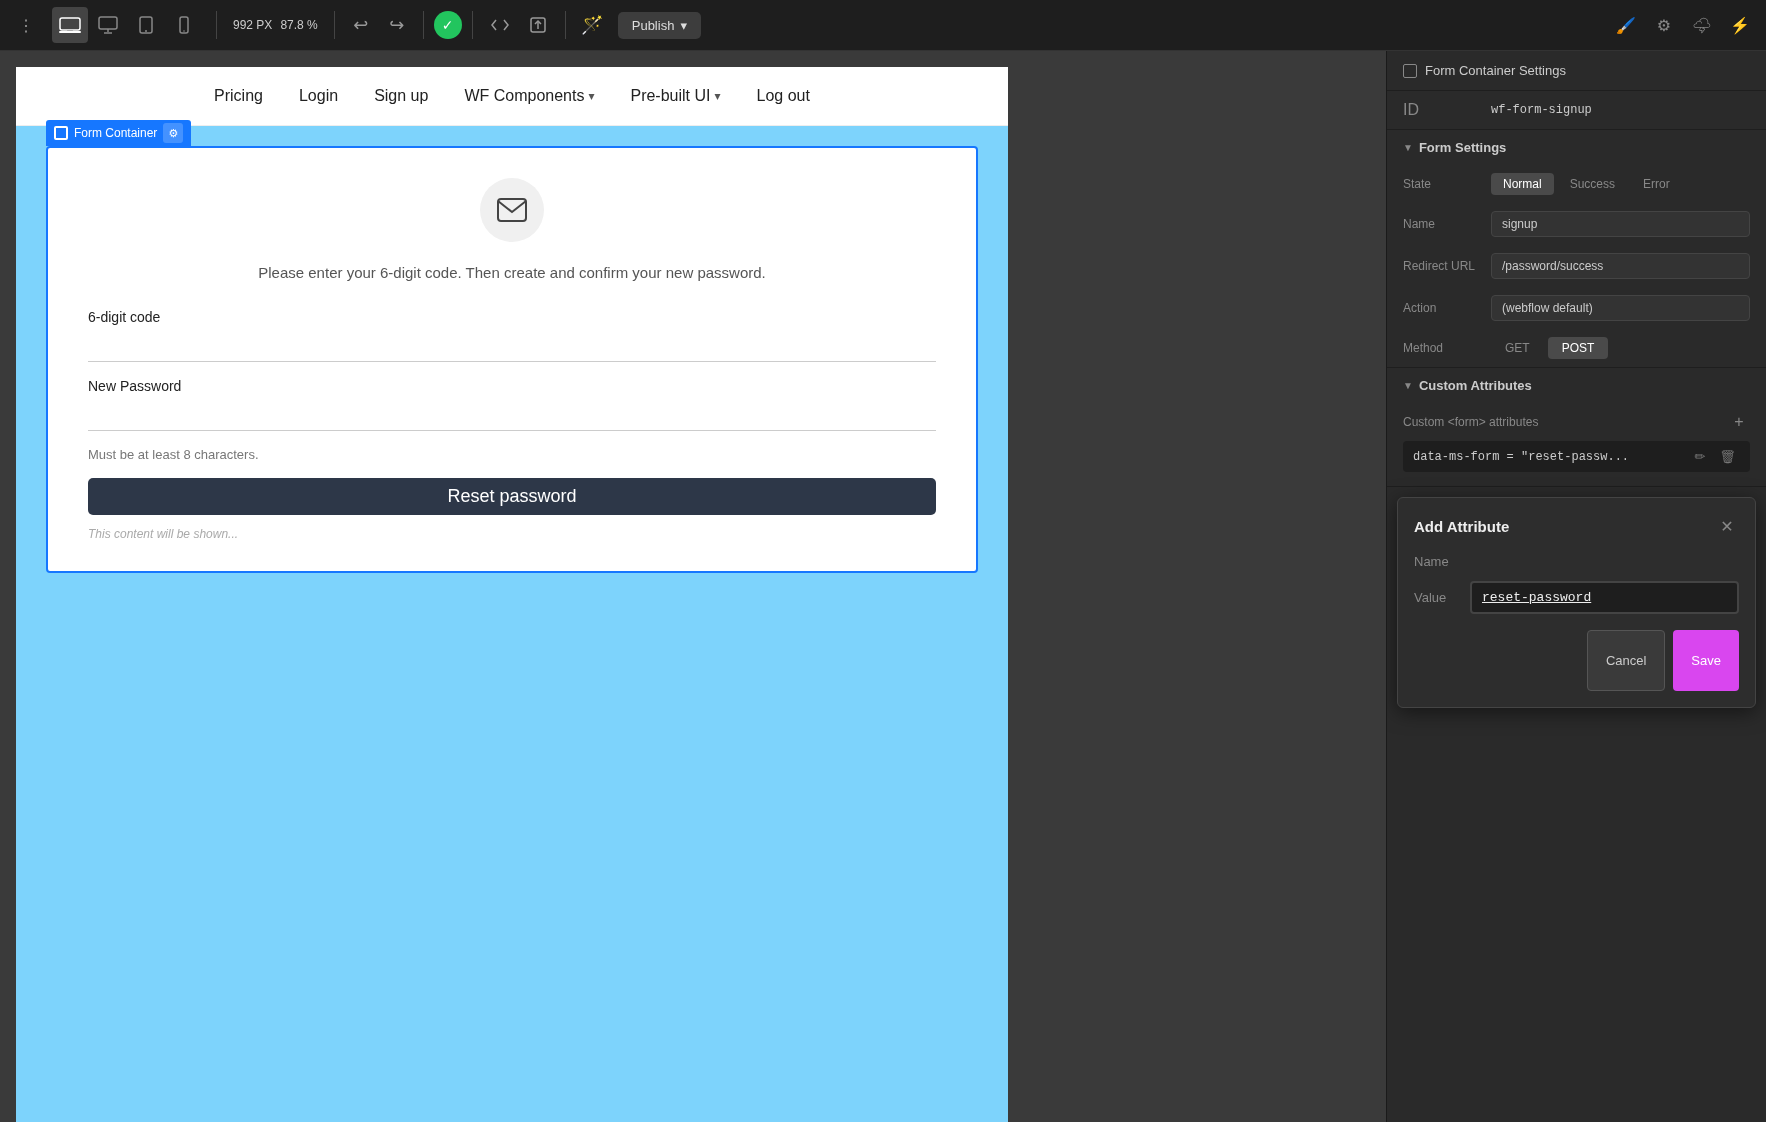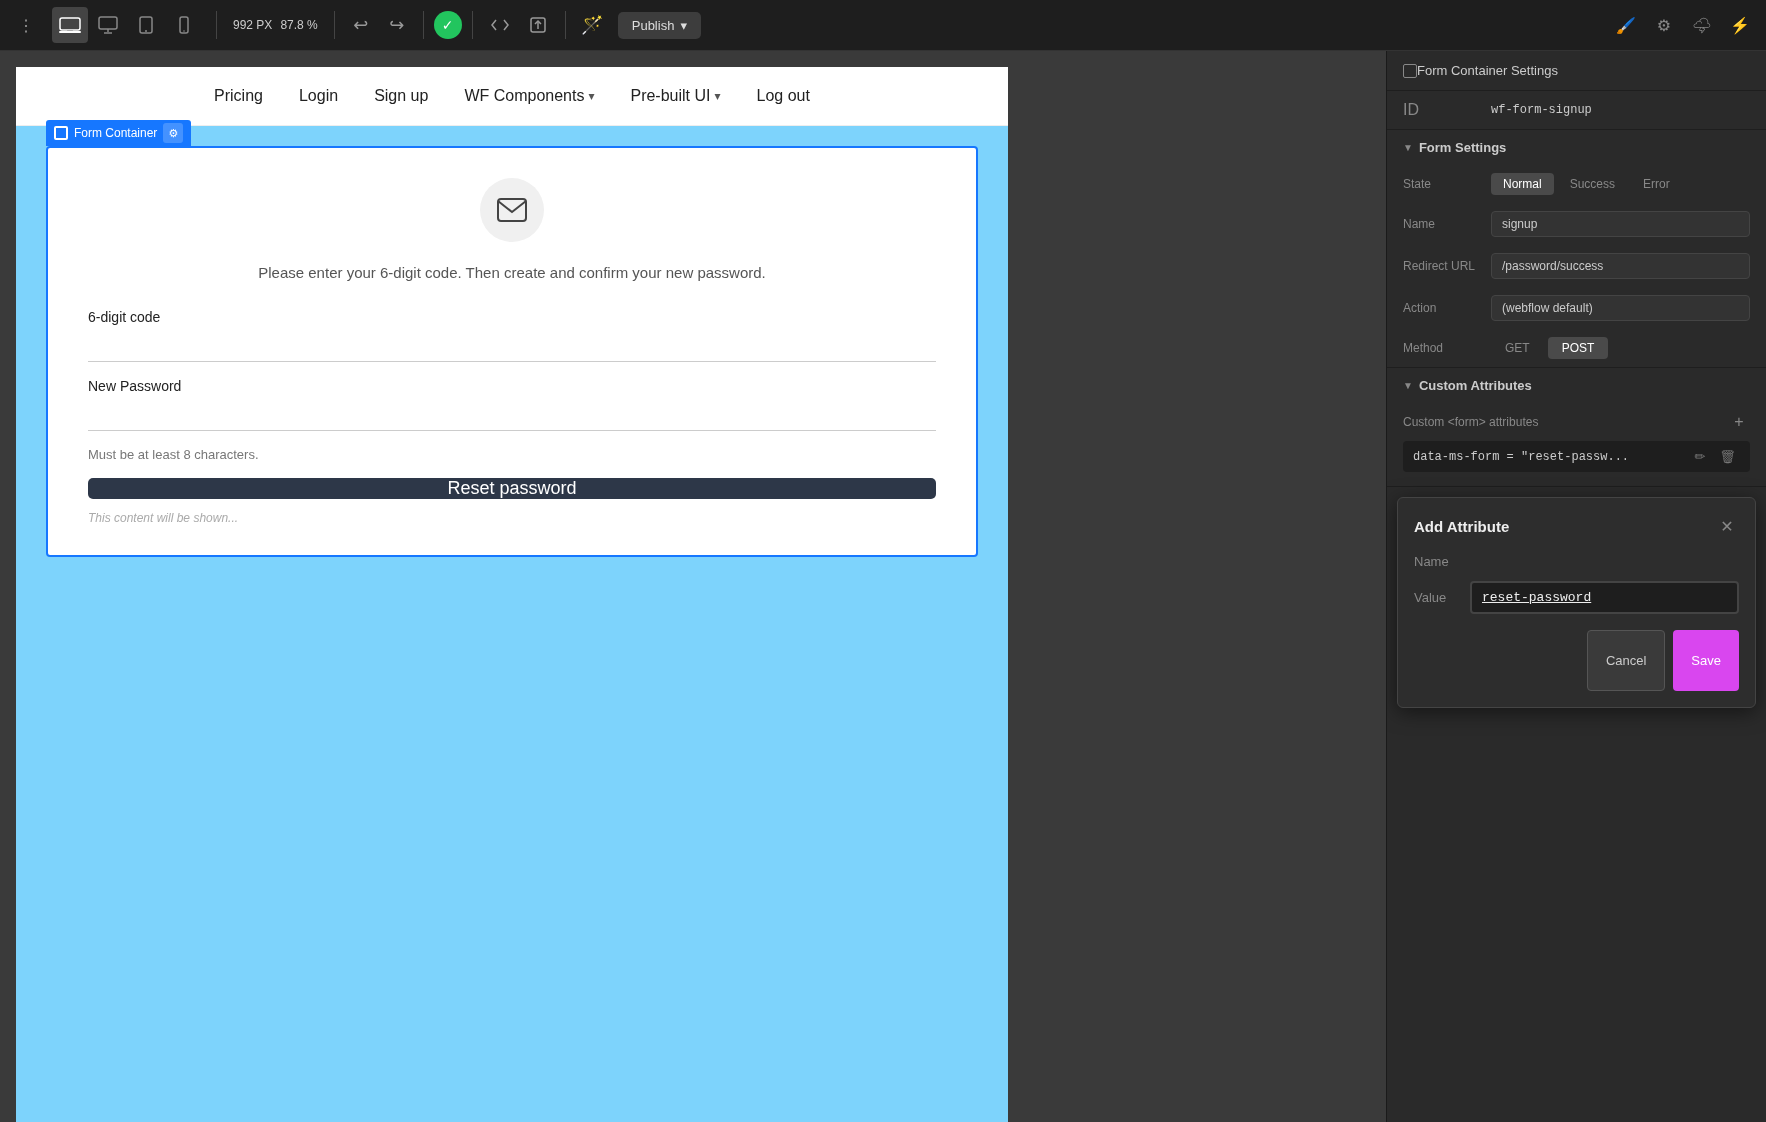--- a/index.html
+++ b/index.html
@@ -209,21 +209,21 @@
       font-size: 13px;
       color: #777;
       margin-bottom: 16px;
     }
     .reset-btn {
       width: 100%;
       background: #2d3748;
       color: white;
       border: none;
       border-radius: 5px;
-      padding: 0;
+      padding: 8px;
       font-size: 18px;
       font-weight: 500;
       cursor: pointer;
       margin-bottom: 12px;
     }
     .double-click-hint {
       text-align: left;
       font-size: 13px;
       color: #888;
       background: #f8f8f8;
@@ -247,21 +247,21 @@
       flex-direction: column;
       flex-shrink: 0;
       overflow-y: auto;
     }
 
     .panel-top-row {
       display: flex;
       align-items: center;
       padding: 12px 16px;
       border-bottom: 1px solid #1e1e1e;
-      gap: 0;
+      gap: 8px;
     }
     .panel-checkbox {
       width: 14px; height: 14px;
       border: 1.5px solid #888;
       border-radius: 2px;
       flex-shrink: 0;
     }
     .panel-section-title {
       color: #ccc;
       font-size: 13px;

